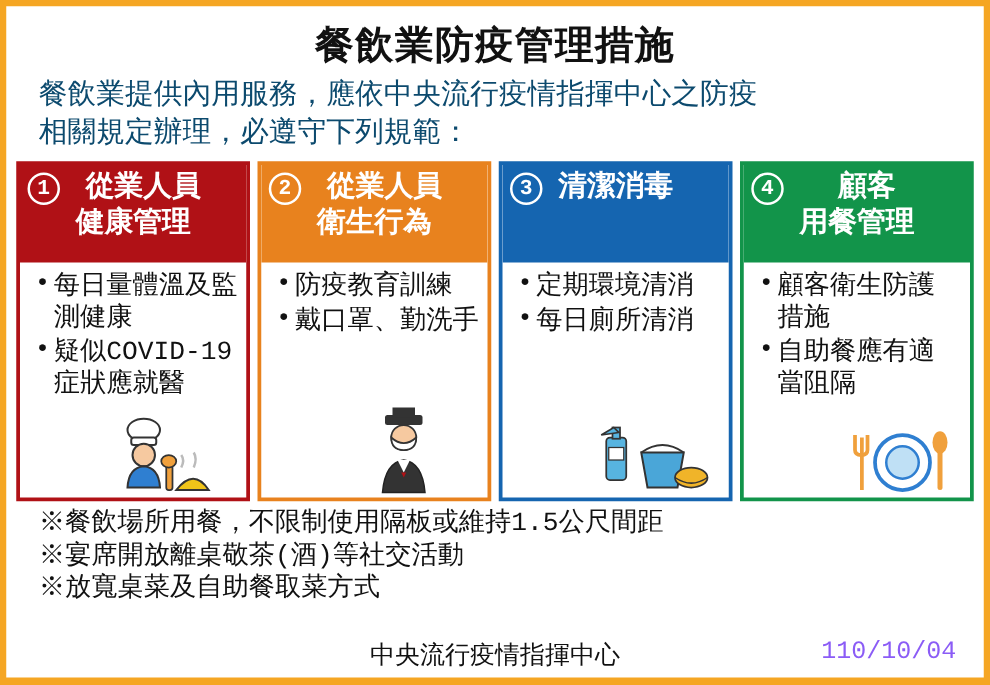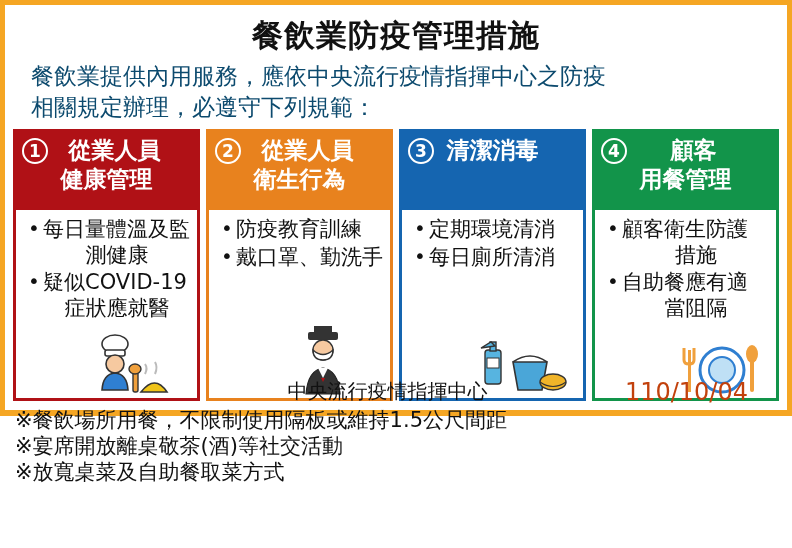--- a/index.html
+++ b/index.html
@@ -7,25 +7,26 @@
   body {
     width: 792px;
     height: 548px;
     background: #ffffff;
     font-family: "DejaVu Sans", "Liberation Sans", sans-serif;
     overflow: hidden;
   }
   #page {
     position: relative;
     width: 792px;
-    height: 416px;
+    height: 548px;
     background: #ffffff;
     border: 5px solid #f5a623;
     border-bottom-width: 6px;
     padding: 0;
+    font-family: Liberation Mono, monospace;
   }
   
   .title {
     text-align: center;
     font-size: 31px;
     font-weight: bold;
     color: #111111;
     letter-spacing: 1px;
     margin-top: 10px;
     margin-bottom: 4px;
@@ -101,68 +102,68 @@
     padding-left: 15px;
     margin-bottom: 2px;
   }
   .bullets li::before {
     content: "\2022";
     position: absolute;
     left: 0;
     top: -1px;
     font-size: 20px;
   }
-  .bullets li .cont { display: block; padding-left: 0; text-align: center; }
+  .bullets li .cont { display: block; padding-left: 0; }
   .art {
     position: absolute;
     right: 6px;
     bottom: 2px;
     width: 120px;
     height: 70px;
   }
   
   .c1 { border-color: #b01116; }
   .c1 .card-head { background: #b01116; }
   .c2 { border-color: #e8821e; }
   .c2 .card-head { background: #e8821e; }
   .c3 { border-color: #1565b0; }
   .c3 .card-head { background: #1565b0; }
   .c4 { border-color: #12944a; }
   .c4 .card-head { background: #12944a; }
 
   
   .notes {
-    padding: 6px 10px 0 10px;
+    padding: 6px 10px 0 26px;
     font-size: 21px;
     line-height: 1.24;
     color: #111111;
   }
   .notes div { white-space: nowrap; }
 
   
   .footer {
     position: absolute;
     left: 0;
-    right: 17px;
+    right: 0;
     bottom: 4px;
     height: 28px;
   }
   .org {
     position: absolute;
     left: 0; right: 0;
     text-align: center;
     font-size: 20px;
     color: #111111;
   }
   .date {
     position: absolute;
     right: 22px;
     top: 0;
-    font-size: 24px;
-    color: #c2410c;
+    font-size: 20px;
+    color: #8b5cf6;
   }
 </style>
 </head>
 <body>
 
 <div id="page">
 
   <div class="title">餐飲業防疫管理措施</div>
 
   <div class="intro">

